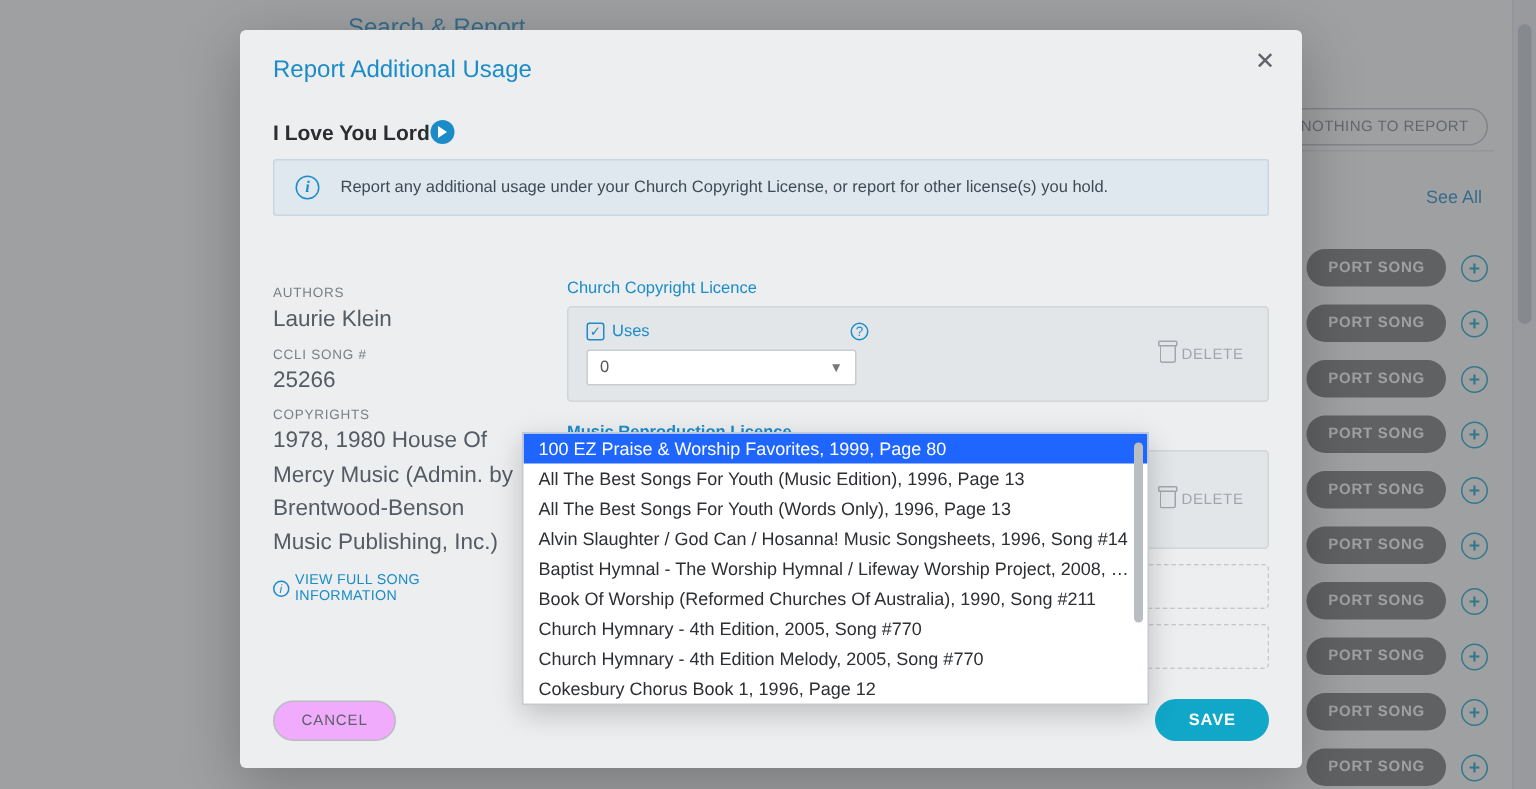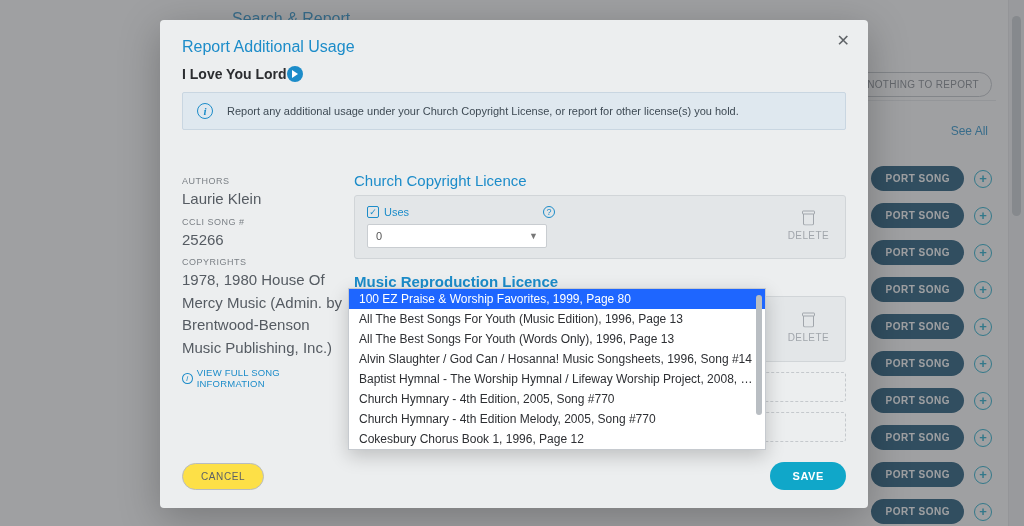--- a/index.html
+++ b/index.html
@@ -48,21 +48,21 @@
     border-top:1px solid #e6e8ea;
   }
   .bg-songs {
     position: absolute;
     right: 32px;
     top: 166px;
     display: flex; flex-direction: column; gap: 12px;
   }
   .bg-song-row { display:flex; align-items:center; gap:10px; }
   .pill-btn {
-    background: #0c4a6e;
+    background: #737373;
     color: #fff;
     border: none;
     border-radius: 14px;
     padding: 7px 14px;
     font-size: 10px; letter-spacing:.5px; font-weight:600;
   }
   .plus-circ {
     width: 18px; height: 18px; border-radius: 50%;
     border: 1.5px solid #10a7c9; display:flex;align-items:center;justify-content:center;
     color:#10a7c9; font-size:13px; font-weight:bold; line-height:1;
@@ -91,21 +91,21 @@
     background: #eceeef;
     border-radius: 4px;
     box-shadow: 0 10px 40px rgba(0,0,0,.25);
     padding: 18px 22px 18px 22px;
   }
   .modal-close {
     position:absolute; top:10px; right:12px;
     font-size:16px; color:#5f6367; cursor:pointer; background:none;border:none;
   }
   .modal-title {
-    color:#1c8cc9; font-size:16px; margin-bottom:10px;
+    color:#1c8cc9; font-size:16px; margin-bottom:24px;
   }
   .song-line { display:flex; align-items:center; gap:0; margin-bottom:10px;}
   .song-title { font-weight:700; font-size:14px; color:#2b2d30;}
   .play-icon {
     width:16px;height:16px;border-radius:50%;background:#1c8cc9;
     display:inline-flex;align-items:center;justify-content:center;
   }
   .play-tri {
     width:0;height:0;border-style:solid;border-width:4px 0 4px 6px;
     border-color:transparent transparent transparent #fff; margin-left:1px;
@@ -115,32 +115,32 @@
     background:#dfe8ef; border:1px solid #c9d6e1;
     padding:10px 14px; display:flex; align-items:center; gap:14px;
     font-size:11px; color:#3e4a54; margin-bottom:14px; border-radius:2px;
   }
   .info-banner .icn {
     width:16px;height:16px;border:1.5px solid #1c8cc9;border-radius:50%;
     color:#1c8cc9;display:flex;align-items:center;justify-content:center;
     font-style:italic;font-family:Georgia,serif;font-size:11px;font-weight:600;
   }
 
-  .modal-body { display:flex; gap:8px;margin-top:40px; }
+  .modal-body { display:flex; gap:32px;margin-top:40px; }
   .meta-col { width: 164px; font-size:11px; color:#555b62; }
   .meta-label { font-size:9px; letter-spacing:.5px; color:#7b8086; text-transform:uppercase; margin-top:6px;}
   .meta-val { font-size:15px; margin-top:2px; margin-bottom:6px; line-height:1.5;}
   .view-full { color:#1c8cc9; font-size:9.5px; letter-spacing:.2px; margin-top:8px; display:flex;align-items:center;gap:4px;}
   .view-full .icn2 {
     width:11px;height:11px;border:1.2px solid #1c8cc9;border-radius:50%;
     display:flex;align-items:center;justify-content:center; font-size:8px; font-style:italic;
   }
 
   .form-col { flex:1; }
-  .section-label { color:#1c8cc9; font-size:15px; margin-bottom:6px; margin-top:2px;}
+  .section-label { color:#1c8cc9; font-size:11px; margin-bottom:6px; margin-top:2px;}
   .panel {
     background:#e3e6e8; border:1px solid #d1d5d8; border-radius:3px;
     padding:10px 12px; position:relative;
   }
   .panel-dashed {
     border:1px dashed #c5c9cd; background:transparent;
     border-radius:3px; padding:14px; margin-top:10px;
   }
   .row { display:flex; align-items:center; gap:4px; }
   .field-label { color:#1c8cc9; font-size:11px; display:flex; align-items:center; gap:5px;}
@@ -154,21 +154,21 @@
     margin-top:6px; width:180px;height:24px;border:1px solid #c9cdd1;background:#fff;
     border-radius:2px; display:flex;align-items:center;justify-content:space-between;
     padding:0 8px; font-size:11px;color:#555;
   }
   .caret { font-size:9px;color:#777; }
   .hint { font-size:10px; color:#1c8cc9; margin-top:8px; }
   .hint a { color:#1c8cc9; text-decoration:none; }
   .del-btn {
     position:absolute; right:10px; top:50%; transform:translateY(-50%);
     display:flex;align-items:center;gap:4px;color:#a1a6ac;font-size:10px;letter-spacing:.4px;
-    background:none;border:none;cursor:pointer;flex-direction:column;
+    background:none;border:none;cursor:pointer;
   }
   .trash-ic {
     width:11px;height:12px;border:1px solid #a1a6ac;border-top:none;position:relative;
     border-radius:0 0 2px 2px;
   }
   .trash-ic::before { content:""; position:absolute; left:-2px; right:-2px; top:-3px; height:2px; border:1px solid #a1a6ac; border-radius:1px;}
   
   
   .pub-row { display:flex; gap:12px; position:relative;}
   .pub-field { flex:1; position:relative;}
@@ -208,21 +208,21 @@
     position:absolute; right:2px; top:4px; bottom:4px; width:8px;
   }
   .dd-thumb { position:absolute; left:1px; right:1px; top:2px; height:120px; background:#b9bec3; border-radius:4px;}
 
   
   .modal-footer {
     display:flex; justify-content:space-between; align-items:center;
     margin-top:20px;
   }
   .btn-cancel {
-    border:1px solid #b8bcc1; background:#fde047; color:#5b6066;
+    border:1px solid #b8bcc1; background:#f0abfc; color:#5b6066;
     border-radius:14px; padding:7px 18px; font-size:10px; letter-spacing:.6px;
   }
   .btn-save {
     border:none; background:#10a7c9; color:#fff;
     border-radius:14px; padding:8px 22px; font-size:11px; letter-spacing:.6px; font-weight:600;
   }
 </style>
 </head>
 <body>
 
@@ -385,20 +385,21 @@
   </div>
 </div>
 
 <div class="dropdown">
   <ul id="dd-list">
       <li class="hl">100 EZ Praise &amp; Worship Favorites, 1999, Page 80</li>
       <li>All The Best Songs For Youth (Music Edition), 1996, Page 13</li>
       <li>All The Best Songs For Youth (Words Only), 1996, Page 13</li>
       <li>Alvin Slaughter / God Can / Hosanna! Music Songsheets, 1996, Song #14</li>
       <li>Baptist Hymnal - The Worship Hymnal / Lifeway Worship Project, 2008, Song #555</li>
+      <li>Book Of Worship (Reformed Churches Of Australia), 1990, Song #211</li>
       <li>Church Hymnary - 4th Edition, 2005, Song #770</li>
       <li>Church Hymnary - 4th Edition Melody, 2005, Song #770</li>
       <li>Cokesbury Chorus Book 1, 1996, Page 12</li>
     </ul>
   <div class="dd-scroll">
       <div class="dd-thumb"></div>
     </div>
 </div>
 
 </body></html>

